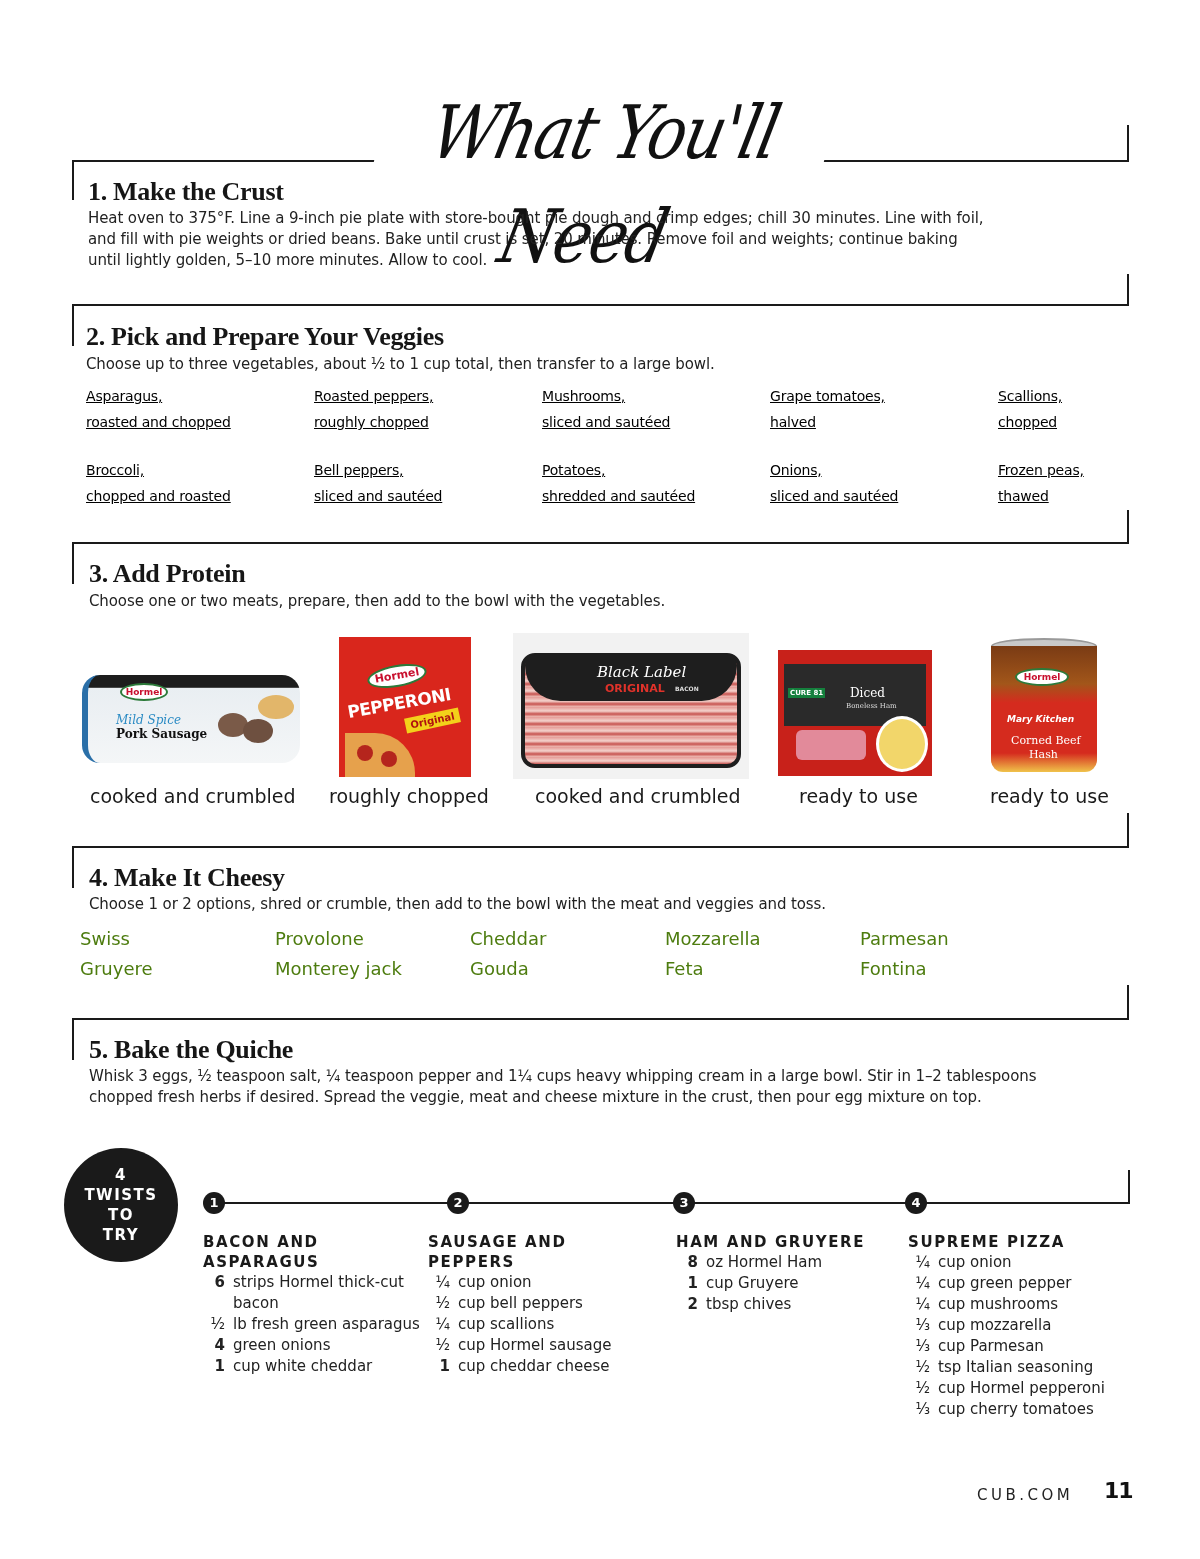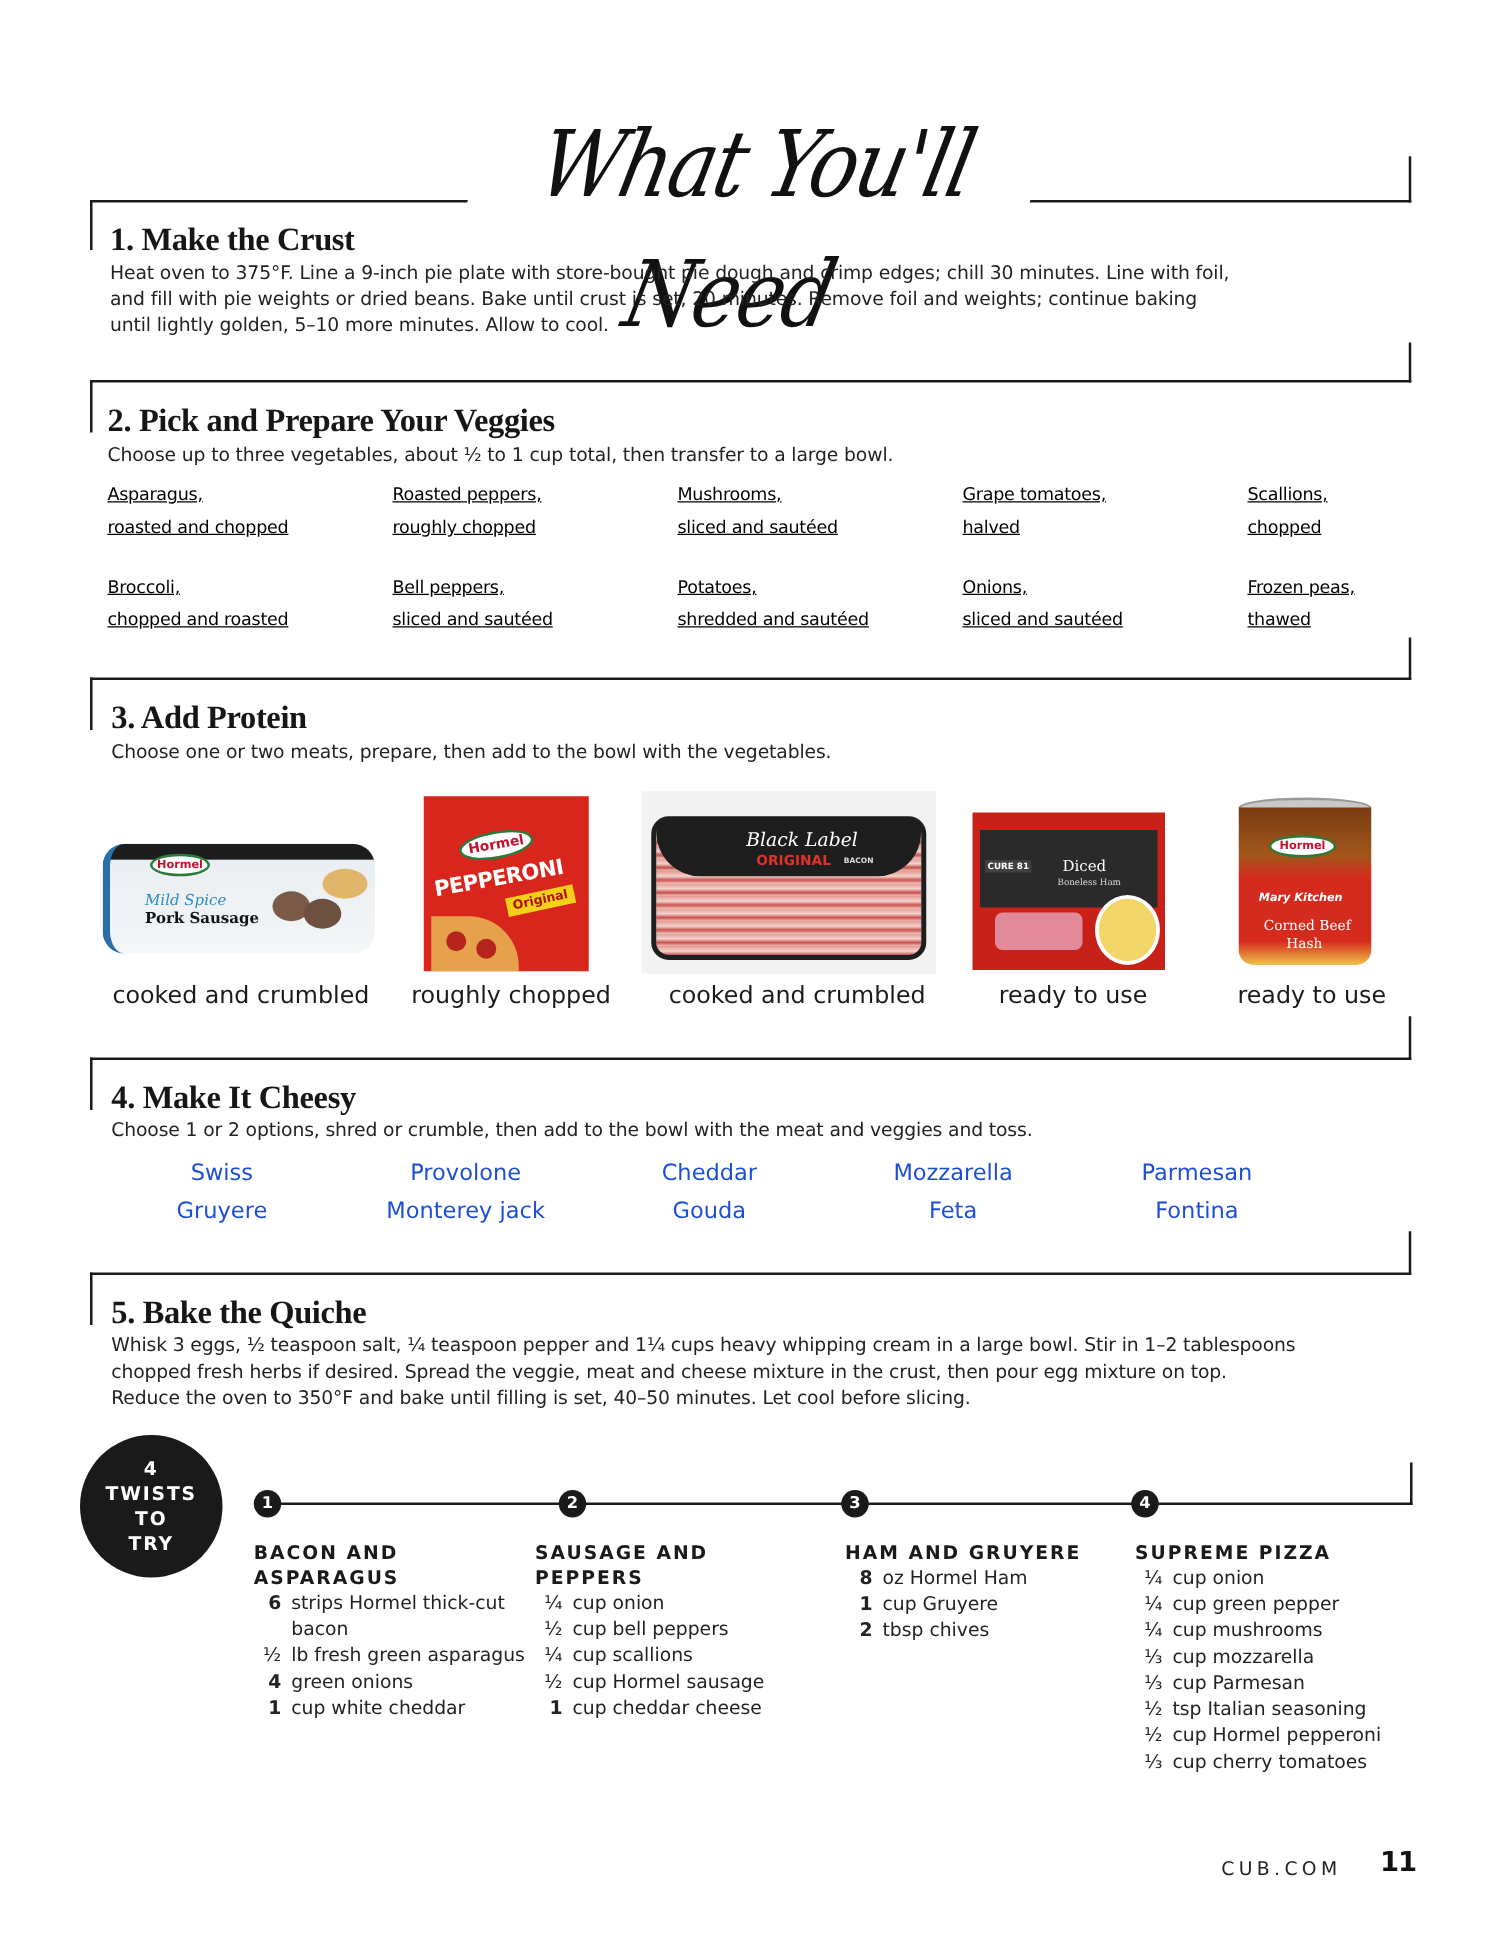--- a/index.html
+++ b/index.html
@@ -17,21 +17,21 @@
     background: #fff; transform: skewX(-12deg) scaleY(1.15);
   }
 
   .sec-title { position: absolute; font-family: Liberation Serif, serif; font-weight: bold; font-size: 26px; color: #161616; letter-spacing: -0.3px; }
   .sec-desc { position: absolute; font-family: "DejaVu Sans", sans-serif; font-size: 15px; color: #222; line-height: 21px; letter-spacing: -0.1px; }
 
   .veg-grid { position: absolute; left: 86px; top: 383px; width: 1060px; display: grid; grid-template-columns: 228px 228px 228px 228px 140px; row-gap: 22px; }
   .veg-item { font-family: "DejaVu Sans", sans-serif; font-size: 14px; line-height: 26px; color: #000000; letter-spacing: -0.2px; text-decoration: underline; }
 
   .cheese-grid { position: absolute; left: 80px; top: 926px; width: 975px; display: grid; grid-template-columns: repeat(5, 195px); row-gap: 4px; }
-  .cheese { font-family: "DejaVu Sans", sans-serif; font-size: 18px; text-align: center; line-height: 26px; color: #1d4ed8; }
+  .cheese { font-family: "DejaVu Sans", sans-serif; font-size: 18px; text-align: left; line-height: 26px; color: #4d7c0f; }
 
   .badge { position: absolute; left: 64px; top: 1148px; width: 114px; height: 114px; border-radius: 50%; background: #1a1a1a; color: #fff; text-align: center; font-family: "DejaVu Sans", sans-serif; font-weight: bold; font-size: 15px; line-height: 20px; letter-spacing: 1.5px; padding-top: 17px; }
 
   .num-dot { position: absolute; width: 22px; height: 22px; border-radius: 50%; background: #1a1a1a; color: #fff; font-family: "DejaVu Sans", sans-serif; font-weight: bold; font-size: 13px; text-align: center; line-height: 22px; }
 
   .twist { position: absolute; top: 1232px; }
   .twist-title { font-family: "DejaVu Sans", sans-serif; font-weight: bold; font-size: 15px; letter-spacing: 1.6px; line-height: 20px; color: #1a1a1a; }
   .ing { display: flex; font-family: "DejaVu Sans", sans-serif; font-size: 15px; line-height: 21px; color: #222; }
   .ing .qty { width: 30px; text-align: right; padding-right: 8px; font-weight: bold; flex-shrink: 0; }
   .ing .qty.frac { font-weight: normal; }
@@ -143,21 +143,21 @@
   <div class="abs" style="left:8px; top:20px; width:220px; height:115px; border-radius:14px; background:repeating-linear-gradient(180deg,#e59a95 0px,#f4d2cc 4px,#c7534f 7px,#f0c2bb 10px); border:4px solid #1e1e1e;"></div>
   <div class="abs" style="left:12px; top:22px; width:212px; height:46px; background:#1e1e1e; border-radius:12px 12px 40px 40px;text-align:right;">
     <div class="abs" style="left:72px; top:8px; font:italic 15px 'DejaVu Serif',serif; color:#fff;">Black Label</div>
     <div class="abs" style="left:80px; top:27px; font:bold 11px 'DejaVu Sans',sans-serif; color:#e0322a;">ORIGINAL</div>
     <div class="abs" style="left:150px; top:30px; font:bold 6px 'DejaVu Sans',sans-serif; color:#ddd;">BACON</div>
   </div>
 </div>
 
 <div class="abs" style="left:778px; top:650px; width:154px; height:126px; background:#c8211a; overflow:hidden;">
   <div class="abs" style="left:6px; top:14px; width:142px; height:62px; background:#2a2a2a;"></div>
-  <div class="abs" style="left:10px; top:38px; font:bold 7px 'DejaVu Sans',sans-serif; color:#fff; background:#404040; padding:1px 2px;">CURE 81</div>
+  <div class="abs" style="left:10px; top:38px; font:bold 7px 'DejaVu Sans',sans-serif; color:#fff; background:#15803d; padding:1px 2px;">CURE 81</div>
   <div class="abs" style="left:72px; top:36px; font:12px 'DejaVu Serif',serif; color:#fff;">Diced</div>
   <div class="abs" style="left:68px; top:52px; font:7px 'DejaVu Serif',serif; color:#ddd;">Boneless Ham</div>
   <div class="abs" style="left:18px; top:80px; width:70px; height:30px; background:#e28a9a; border-radius:6px;"></div>
   <div class="abs" style="left:98px; top:66px; width:52px; height:56px; border-radius:50%; background:#f2d66a; border:3px solid #fff;"></div>
 </div>
 
 <div class="abs" style="left:989px; top:638px; width:110px; height:140px;">
   <div class="abs" style="left:2px; top:0; width:106px; height:16px; border-radius:50%; background:#c9c9c9; border:2px solid #999;"></div>
   <div class="abs" style="left:2px; top:8px; width:106px; height:126px; border-radius:0 0 12px 12px; background:linear-gradient(180deg,#7a3b14 0%,#a2561a 30%,#d52b1e 45%,#d52b1e 85%,#f0c34a 100%);"></div>
   <div class="abs" style="left:26px; top:30px; width:54px; height:18px; border-radius:50%; background:#fff; border:2px solid #2c7a3a; color:#c8102e; font:bold 9px 'DejaVu Sans',sans-serif; text-align:center; line-height:14px;">Hormel</div>
@@ -185,21 +185,20 @@
   <div class="cheese">Monterey jack</div>
   <div class="cheese">Gouda</div>
   <div class="cheese">Feta</div>
   <div class="cheese">Fontina</div>
 </div>
 
 <div class="sec-title" style="left:89px; top:1035px;">5. Bake the Quiche</div>
 <div class="sec-desc" style="left:89px; top:1066px;">
   <div>Whisk 3 eggs, ½ teaspoon salt, ¼ teaspoon pepper and 1¼ cups heavy whipping cream in a large bowl. Stir in 1–2 tablespoons</div>
   <div>chopped fresh herbs if desired. Spread the veggie, meat and cheese mixture in the crust, then pour egg mixture on top.</div>
-  <div>Reduce the oven to 350°F and bake until filling is set, 40–50 minutes. Let cool before slicing.</div>
 </div>
 
 <div class="badge">
   <div>4</div>
   <div>TWISTS</div>
   <div>TO</div>
   <div>TRY</div>
 </div>
 
 <div class="hline" style="left:214px; top:1202px; width:916px;"></div>

